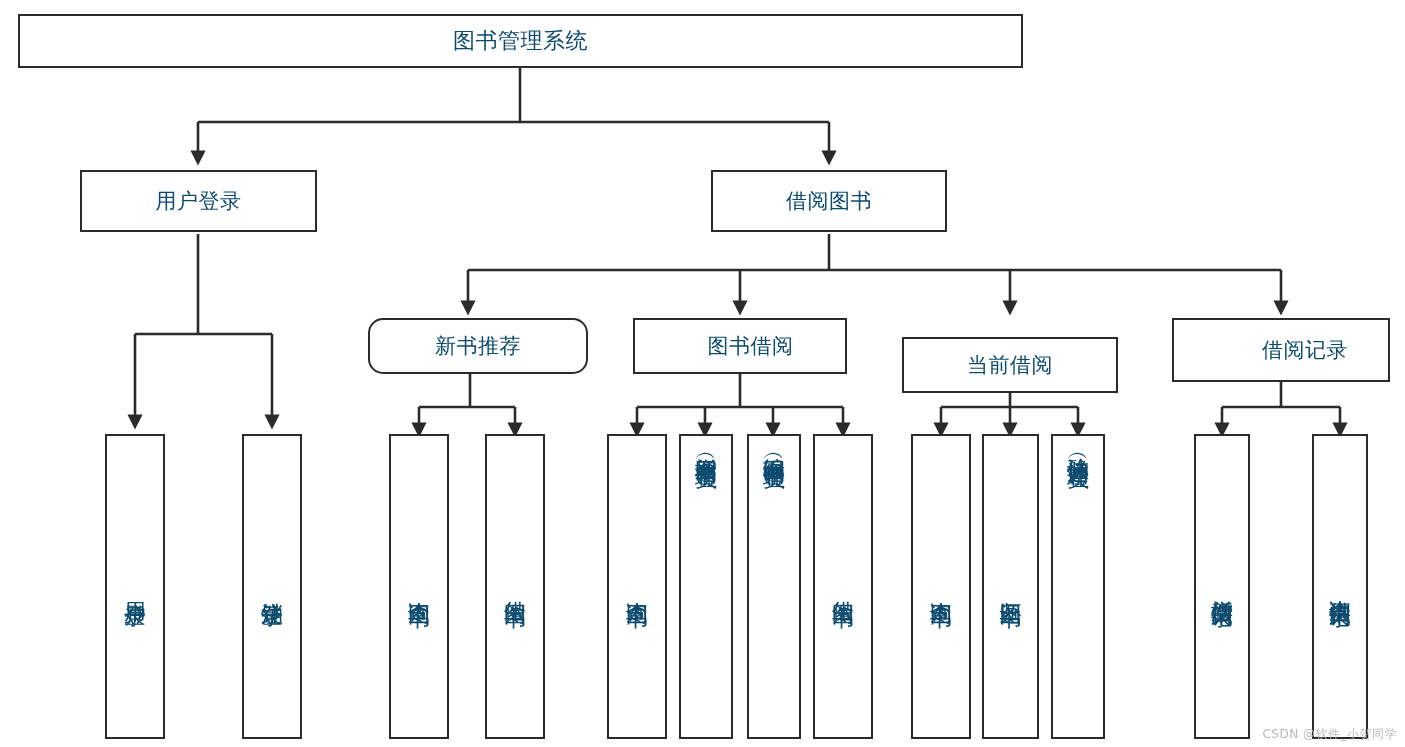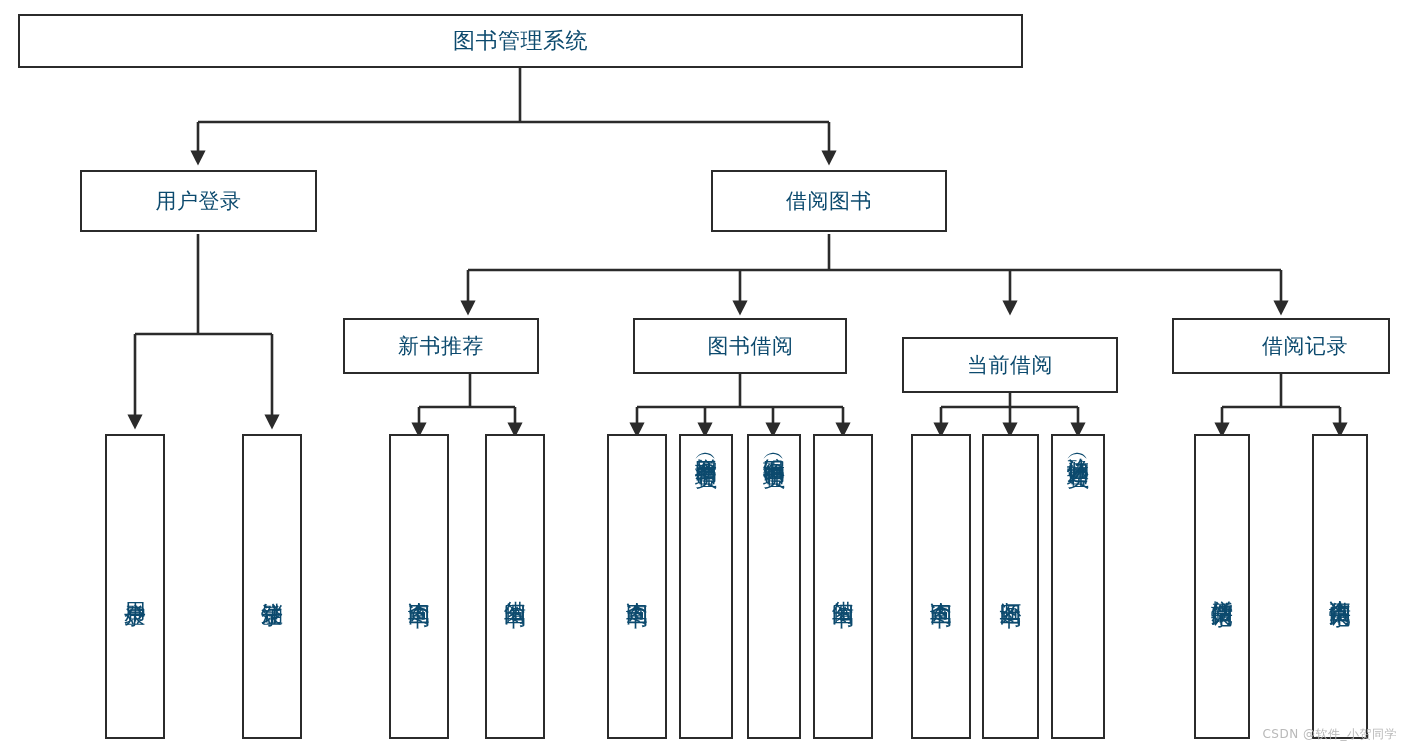--- a/index.html
+++ b/index.html
@@ -134,33 +134,33 @@
   </div>
 
   <div class="node h" style="left:80px; top:170px; width:237px; height:62px;">
     <span class="lbl">用户登录</span>
   </div>
 
   <div class="node h" style="left:711px; top:170px; width:236px; height:62px;">
     <span class="lbl">借阅图书</span>
   </div>
 
-  <div class="node h" style="left:343px; top:318px; width:196px; height:56px;">
+  <div class="node h" style="left:368px; top:318px; width:220px; height:56px;border-radius:15px;">
     <span class="lbl">新书推荐</span>
   </div>
 
   <div class="node h" style="left:633px; top:318px; width:214px; height:56px;padding-left:21px;">
     <span class="lbl">图书借阅</span>
   </div>
 
   <div class="node h" style="left:902px; top:337px; width:216px; height:56px;">
     <span class="lbl">当前借阅</span>
   </div>
 
-  <div class="node h" style="left:1172px; top:318px; width:218px; height:56px;padding-left:48px;">
+  <div class="node h" style="left:1172px; top:318px; width:218px; height:64px;padding-left:48px;">
     <span class="lbl">借阅记录</span>
   </div>
 
   <div class="node v" style="left:105px; top:434px; width:60px; height:305px;
               align-items:center; padding-top:0;">
     <span class="lbl">用户登录</span>
   </div>
 
   <div class="node v" style="left:242px; top:434px; width:60px; height:305px;
               align-items:center; padding-top:0;">

